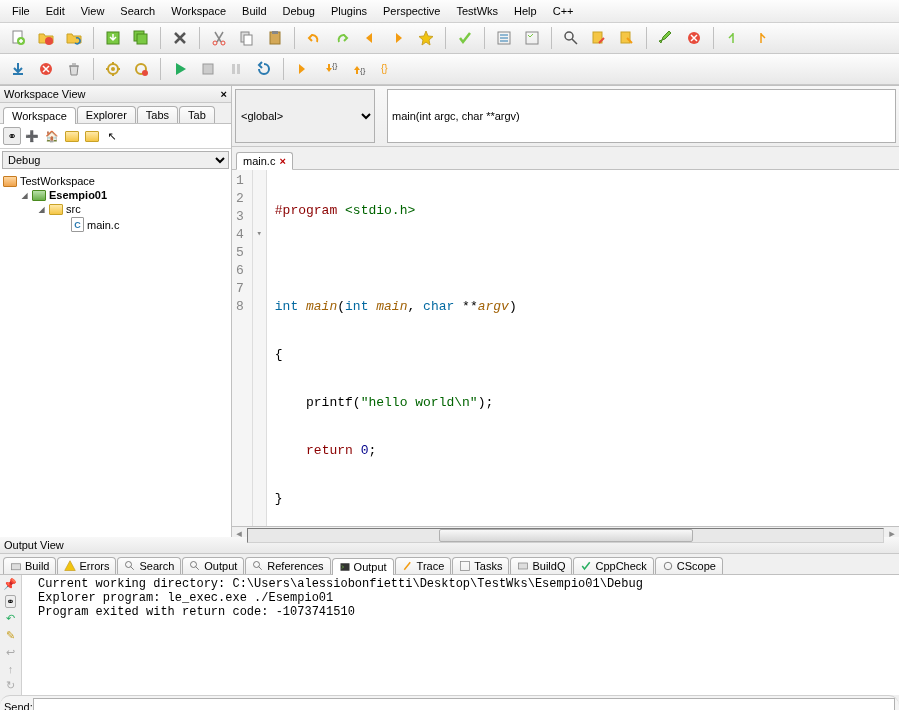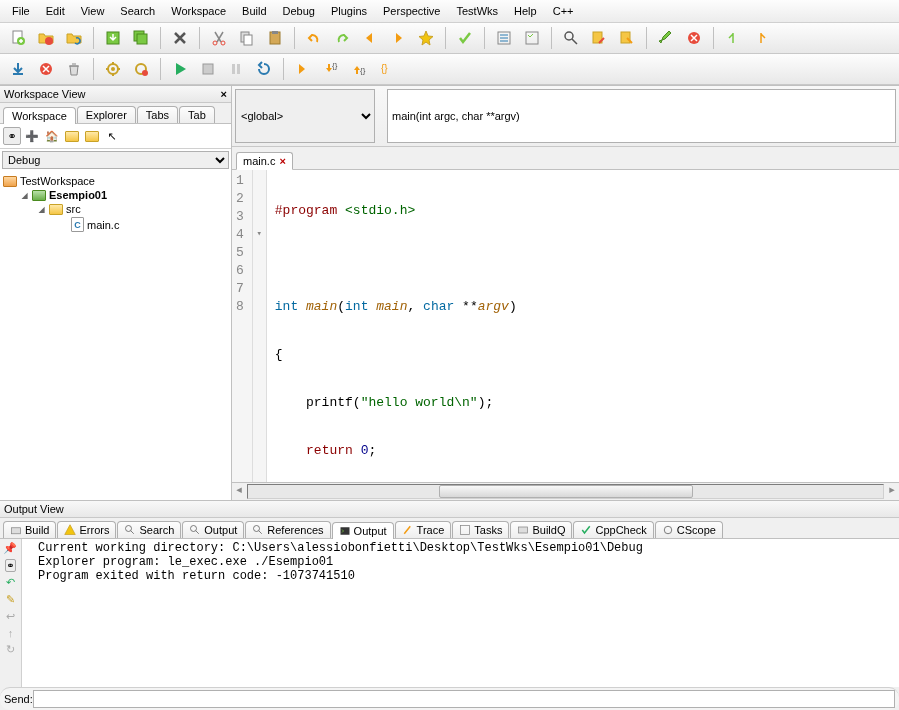--- a/index.html
+++ b/index.html
@@ -38,21 +38,21 @@
 .inc { color: #006400; }
 .ty { color: #0369a1; }
 .fn { font-style: italic; color: #a16207; }
 .str { color: #006400; }
 .num { color: #00008b; }
 .fold { width: 14px; background: #f5f5f5; border-right: 1px solid #ddd; }
 .fold div { height: 18px; display: flex; align-items: center; justify-content: center; color: #888; font-size: 9px; }
 .hscroll { height: 18px; background: #f0f0f0; border-top: 1px solid #c0c0c0; display: flex; }
 .hscroll-track { flex: 1; background: #e8e8e8; border: 1px inset #d0d0d0; margin: 1px; display: flex; align-items: center; position: relative; }
 .hscroll-thumb { height: 100%; width: 40%; background: linear-gradient(#f8f8f8,#d8d8d8); border: 1px solid #b0b0b0; border-radius: 2px; margin-left: 30%; }
-.output { height: 210px; display: flex; flex-direction: column; border-top: 1px solid #c0c0c0; justify-content: center; }
+.output { height: 166px; display: flex; flex-direction: column; border-top: 1px solid #c0c0c0; justify-content: center; }
 .out-tabs { display: flex; background: #f0f0f0; border-bottom: 1px solid #c0c0c0; padding: 3px 3px 0 3px; flex-wrap: nowrap; }
 .out-tab { background: linear-gradient(#fdfdfd,#eee); border: 1px solid #b0b0b0; border-bottom: none; border-radius: 4px 4px 0 0; padding: 2px 6px; margin-right: 1px; font-size: 11px; display: flex; align-items: center; gap: 3px; white-space: nowrap; }
 .out-tab.active { background: #fff; position: relative; top: 1px; }
 .out-body { flex: 1; display: flex; background: #fff; }
 .out-side { width: 22px; background: #f0f0f0; border-right: 1px solid #d0d0d0; display: flex; flex-direction: column; gap: 4px; padding: 3px 2px; align-items: center; }
 .out-text { flex: 1; font-family: 'Courier New', monospace; font-size: 12px; padding: 2px 4px; white-space: pre; overflow: auto; margin-left: 12px; }
 .sendbar { display: flex; align-items: center; gap: 0; padding: 2px 4px; border-top: 1px solid #d0d0d0; background: #f4f4f4; border-radius: 10px; }
 .sendbar input { flex: 1; border: 1px solid #b0b0b0; padding: 2px; font-size: 11px; }
 .ico { width: 16px; height: 16px; display: inline-block; }
 .folder-y { width: 14px; height: 11px; background: linear-gradient(#ffe9a8,#f5c645); border: 1px solid #c9a227; border-radius: 1px; }

